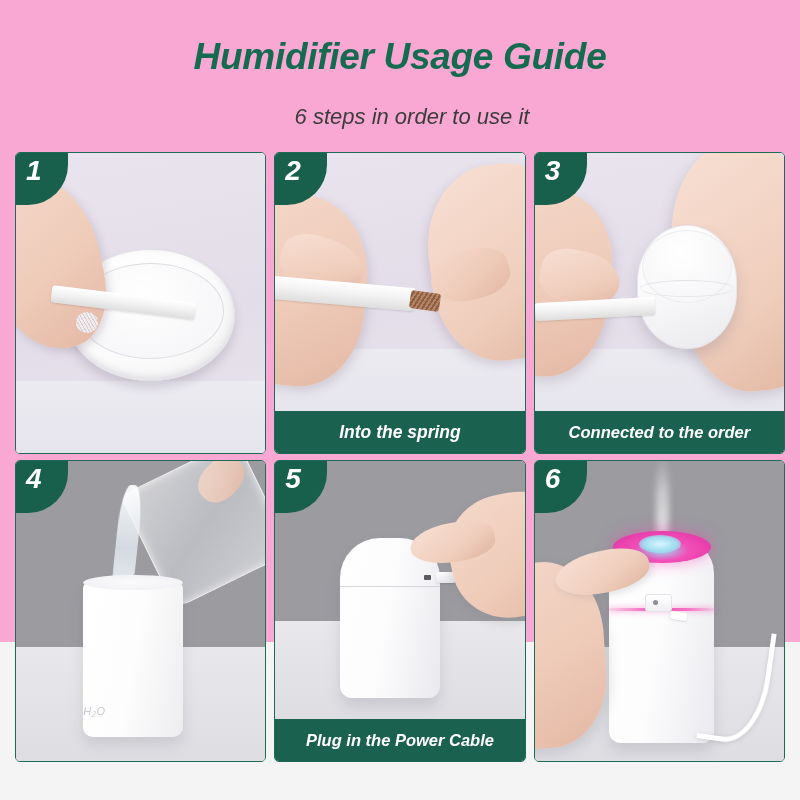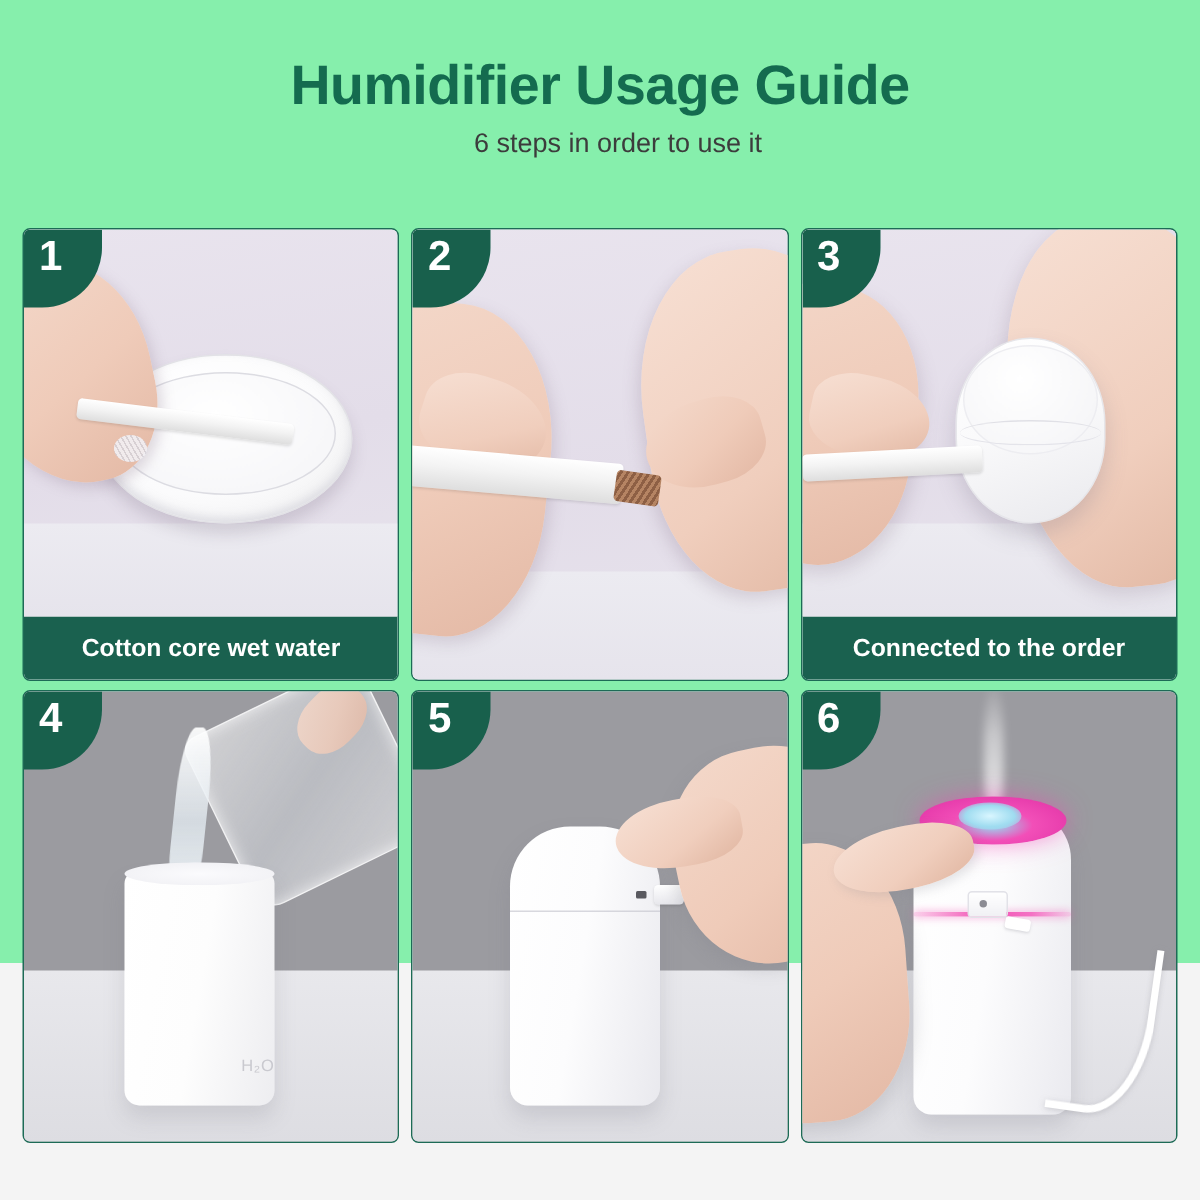--- a/index.html
+++ b/index.html
@@ -2,30 +2,30 @@
 <html><head>
 <meta charset="utf-8">
 <style>
   * { box-sizing: border-box; margin: 0; padding: 0; }
   html, body {
     width: 800px; height: 800px;
     background: #f4f4f4;
     font-family: "Liberation Sans", sans-serif;
     overflow: hidden;
   }
-  .page { width: 800px; height: 642px; position: relative; background: #86efac; }
+  .page { width: 800px; height: 642px; position: relative; background: #f9a8d4; font-style: italic; }
 
   
   .header { text-align: center; padding-top: 38px; }
   .title {
     font-size: 37px; font-weight: bold; color: #146b4f;
     letter-spacing: -0.3px; line-height: 1.05;
   }
   .subtitle {
-    font-size: 18px; color: #3c3c3c; margin-top: 8px; font-weight: normal; padding-left: 24px;
+    font-size: 22px; color: #3c3c3c; margin-top: 27px; font-weight: normal; padding-left: 24px;
   }
 
   
   .grid {
     position: absolute; left: 15px; top: 152px;
     width: 770px;
     display: grid;
     grid-template-columns: repeat(3, 1fr);
     grid-template-rows: repeat(2, 302px);
     column-gap: 8px; row-gap: 6px;
@@ -183,23 +183,22 @@
     border-radius: 8px 8px 10px 10px;
     box-shadow: 0 8px 14px rgba(120,120,130,.2);
   }
   .tank-top {
     position: absolute; left: 0; top: -4%; width: 100%; height: 10%;
     background: radial-gradient(ellipse at 50% 50%,#fbfbfd 0%,#efeff3 100%);
     border-radius: 50%;
   }
   .tank-label {
     position: absolute; left: 0; right: 0; bottom: 13%;
-    text-align: right; font-size: 11px; color: #c9c9cf;
+    text-align: left; font-size: 11px; color: #c9c9cf;
     letter-spacing: .5px;
-    padding-left: 16px;
   }
   .pitcher {
     position: absolute; right: -2%; top: 0%; width: 52%; height: 42%;
     background: linear-gradient(150deg,rgba(255,255,255,.55) 0%,rgba(224,228,234,.45) 50%,rgba(250,250,252,.55) 100%);
     border: 1.5px solid rgba(255,255,255,.75);
     border-radius: 10px 6px 28px 16px;
     transform: rotate(-26deg);
     box-shadow: inset 0 0 10px rgba(255,255,255,.7);
   }
   .pitcher-hand {
@@ -334,35 +333,35 @@
         <div class="bg-lav"></div>
         <div class="table-lav"></div>
         <div class="dish">
           <div class="dish-rim"></div>
         </div>
         <div class="c1-hand skin"></div>
         <div class="c1-stick stick"></div>
         <div class="c1-tip"></div>
         <div class="badge">1</div>
       </div>
-      <div class="caption sm">Cotton core wet water</div>
     </div>
 
     <div class="card">
       <div class="photo">
         <div class="bg-lav"></div>
         <div class="table-lav"></div>
         <div class="c2-handL skin"></div>
         <div class="c2-handR skin2"></div>
         <div class="c2-finL skin2"></div>
         <div class="c2-finR skin"></div>
         <div class="c2-stick stick"></div>
         <div class="c2-spring spring"></div>
         <div class="badge">2</div>
       </div>
+      <div class="caption">Into the spring</div>
     </div>
 
     <div class="card">
       <div class="photo">
         <div class="bg-lav"></div>
         <div class="table-lav"></div>
         <div class="c3-handR skin2"></div>
         <div class="c3-handL skin"></div>
         <div class="cover">
           <div class="cover-top"></div>
@@ -398,20 +397,21 @@
         <div class="table-gray"></div>
         <div class="unit5">
           <div class="unit5-seam"></div>
           <div class="port"></div>
           <div class="usb-plug"></div>
         </div>
         <div class="c5-hand skin"></div>
         <div class="c5-fin skin2"></div>
         <div class="badge">5</div>
       </div>
+      <div class="caption sm">Plug in the Power Cable</div>
     </div>
 
     <div class="card">
       <div class="photo">
         <div class="bg-gray"></div>
         <div class="table-gray"></div>
         <div class="unit6">
           <div class="mist"></div>
           <div class="led"></div>
           <div class="led-core"></div>

